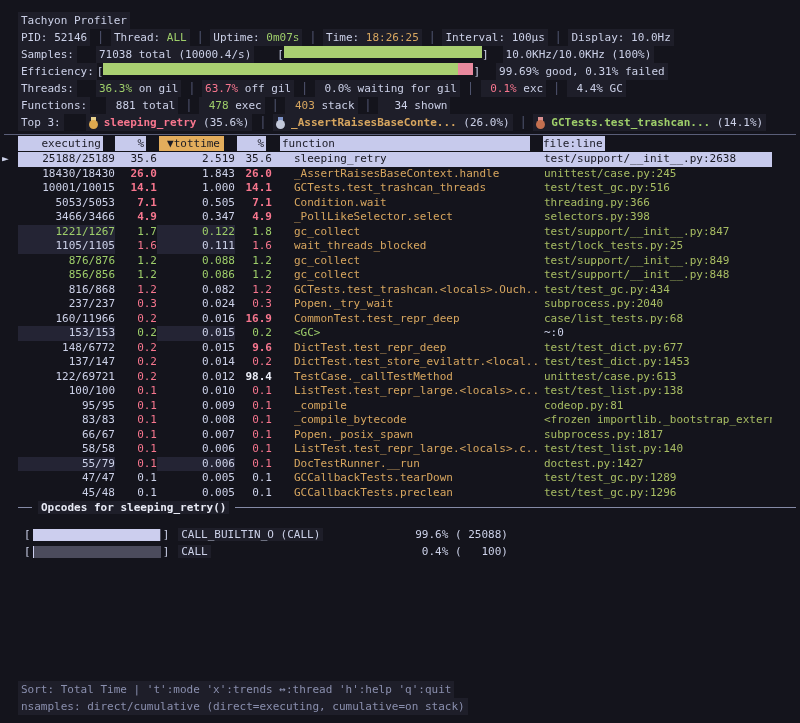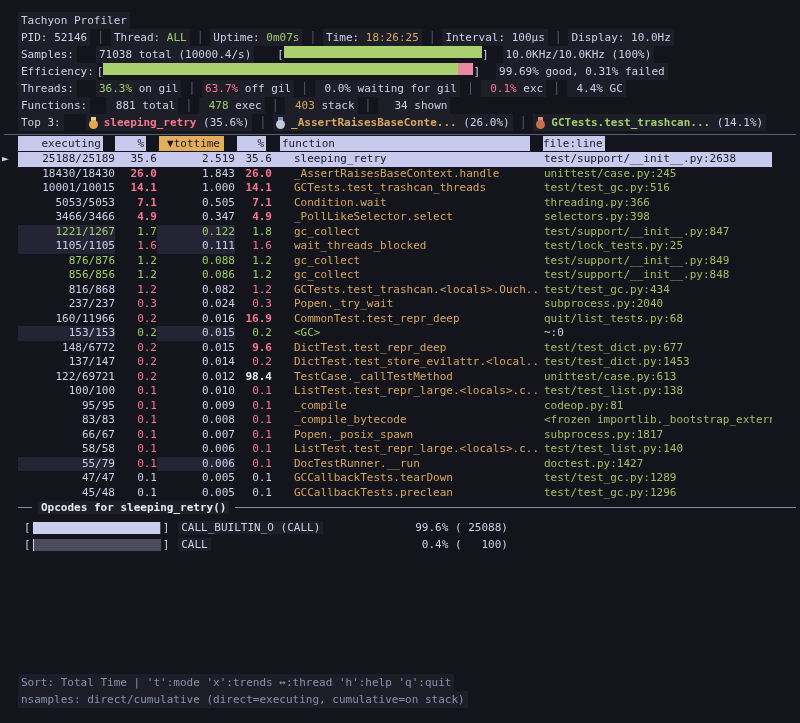--- a/index.html
+++ b/index.html
@@ -50,21 +50,21 @@
   .hbox.h-fl{margin-left:3px;width:62px}
   .trow{height:14.5px;line-height:14.5px;white-space:pre}
   .trow>span{overflow:hidden}
   .cell-ns,.cell-p1,.cell-tot,.cell-p2{text-align:right}
   .cell-fn{padding-left:22px}
   .cell-fl{padding-left:4px}
   .hl{background:#242434}
   .sel>span{background:#c7caec;color:#16161f !important;font-weight:normal !important}
   .sel>span.cell-arrow{background:transparent;color:#ccd1e8 !important}
   
-  .op-divider{display:flex;align-items:center;height:14px;margin:0 4px 5px 18px}
+  .op-divider{display:flex;align-items:center;height:14px;margin:0 4px 12px 18px}
   .op-divider::before{content:"";width:14px;height:1px;background:#858aa6;margin-right:6px}
   .op-title{font-weight:bold;color:#e8eaf5;background:#1e1e29;padding:0 3px}
   .op-line{flex:1;height:1px;background:#858aa6;margin-left:6px}
   .op-row{display:flex;align-items:center;height:17px;padding-left:24px;white-space:pre}
   .op-track{width:128px;height:12px;background:#4b4b5c;margin:0 2px;position:relative}
   .op-fill{position:absolute;left:0;top:0;bottom:0;background:#ccceee}
   .op-name{margin-left:9px;width:237px;display:inline-block}
   .op-value{white-space:pre;color:#ccd1e8}
   
   .footer{margin-top:121px}
@@ -222,21 +222,21 @@
       <span class="cell-fn c-o">Popen._try_wait</span>
       <span class="cell-fl c-f">subprocess.py:2040</span>
     </div>
         <div class="trow">
       <span class="cell-arrow"></span>
       <span class="cell-ns c-w">160/11966</span>
       <span class="cell-p1 c-r">0.2</span>
       <span class="cell-tot c-w">0.016</span>
       <span class="cell-p2 c-rb">16.9</span>
       <span class="cell-fn c-o">CommonTest.test_repr_deep</span>
-      <span class="cell-fl c-f">quit/list_tests.py:68</span>
+      <span class="cell-fl c-f">case/list_tests.py:68</span>
     </div>
         <div class="trow">
       <span class="cell-arrow"></span>
       <span class="cell-ns c-w hl">153/153</span>
       <span class="cell-p1 c-g">0.2</span>
       <span class="cell-tot c-w hl">0.015</span>
       <span class="cell-p2 c-g">0.2</span>
       <span class="cell-fn c-g">&lt;GC&gt;</span>
       <span class="cell-fl c-w">~:0</span>
     </div>

